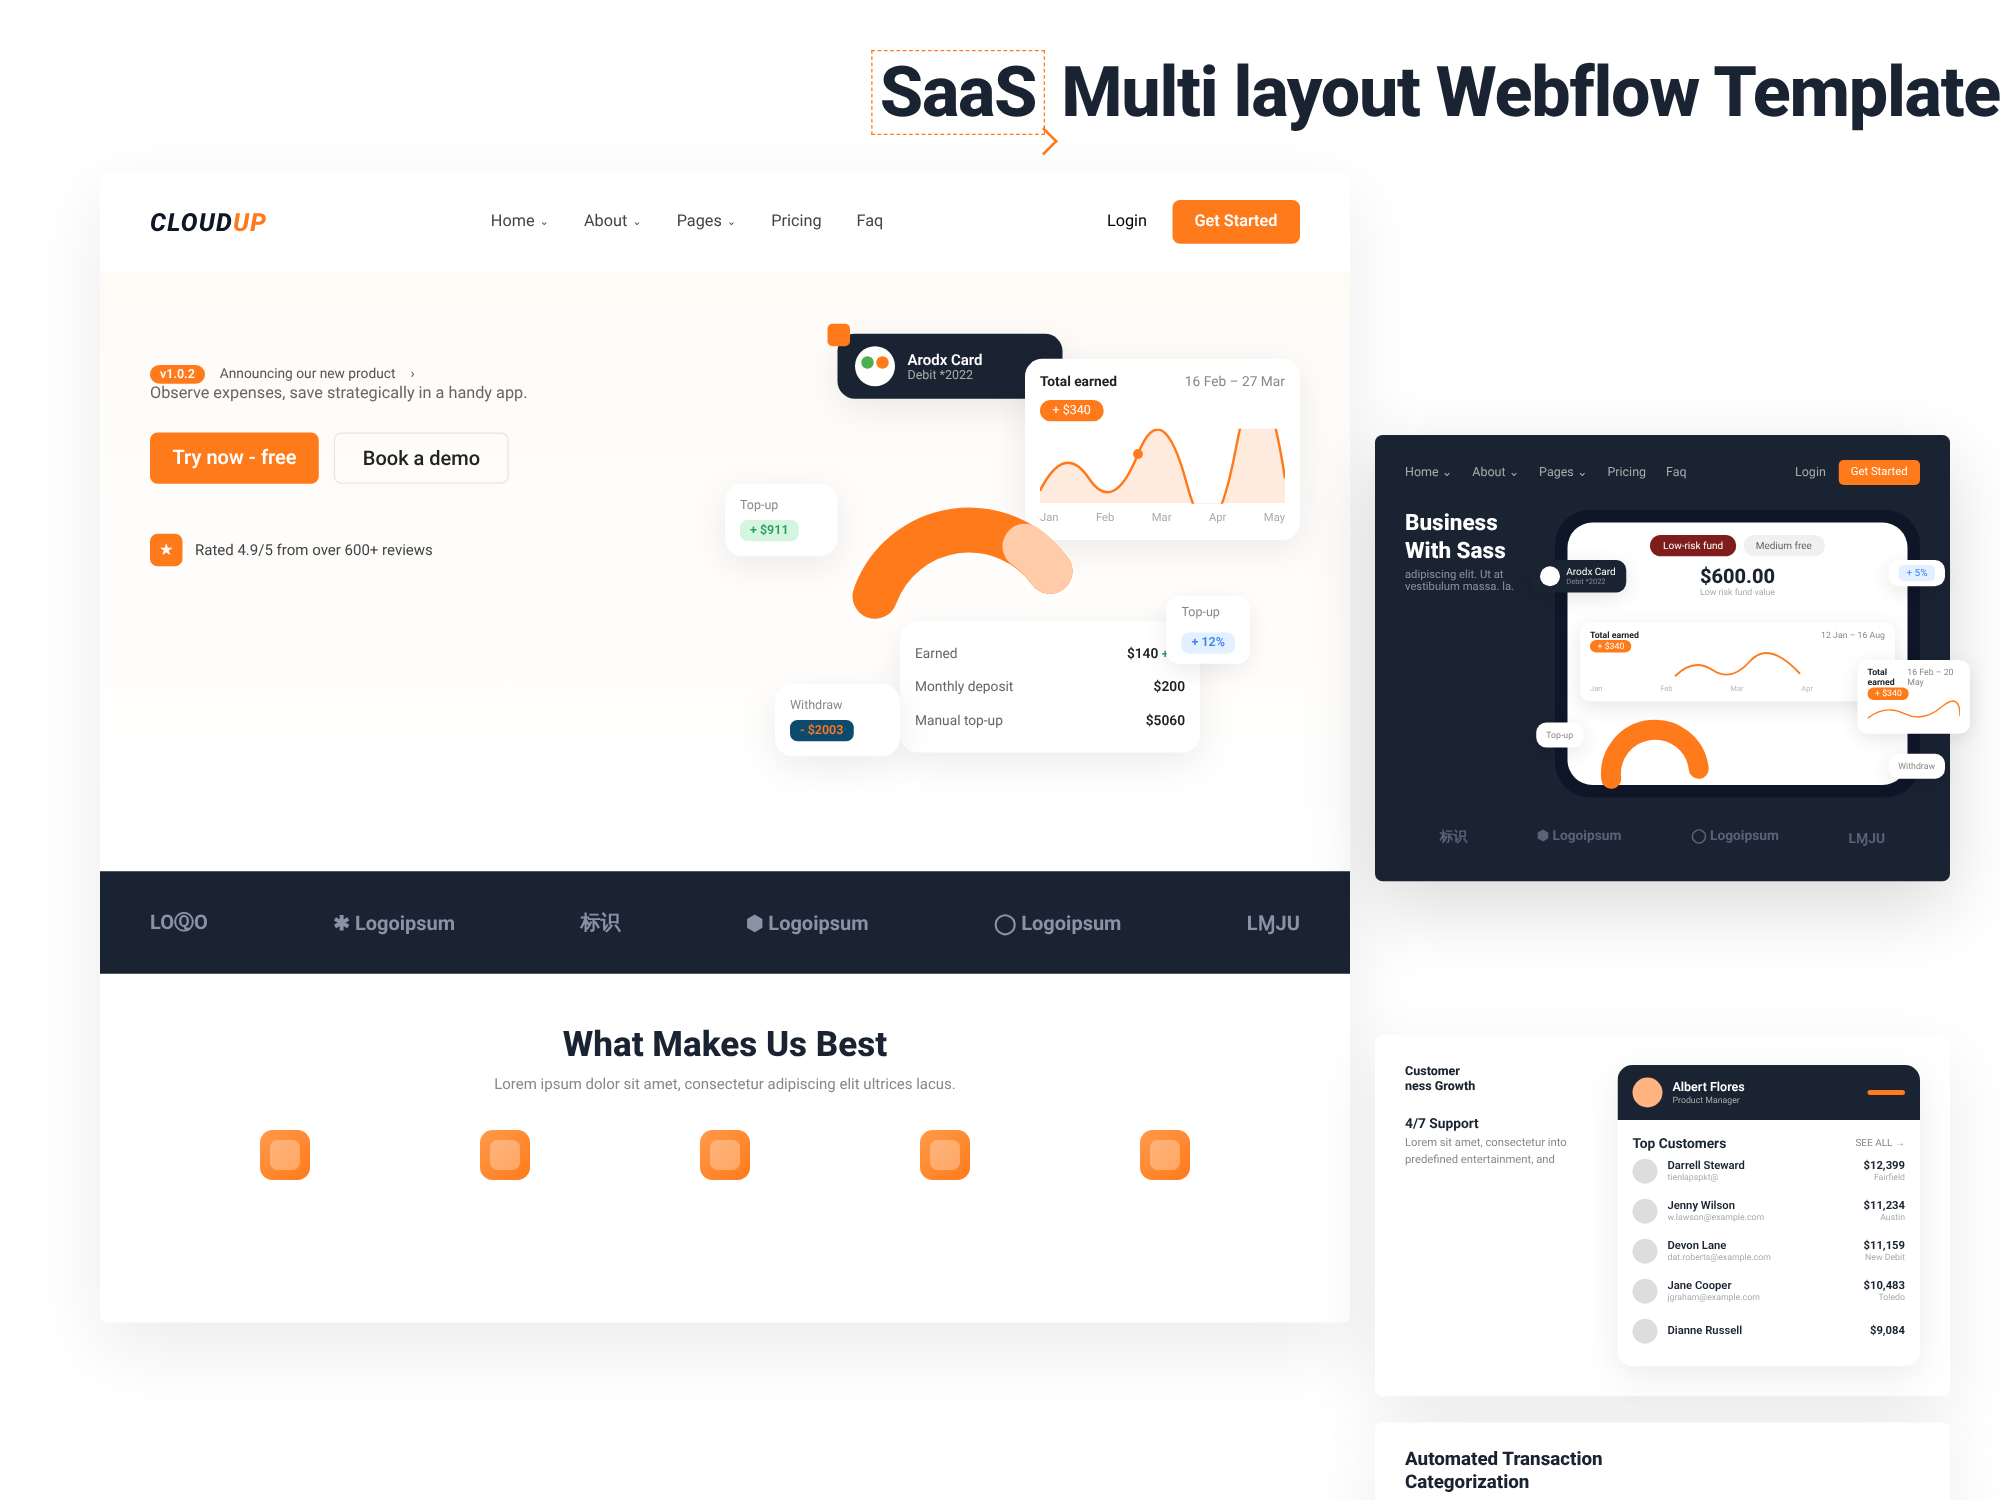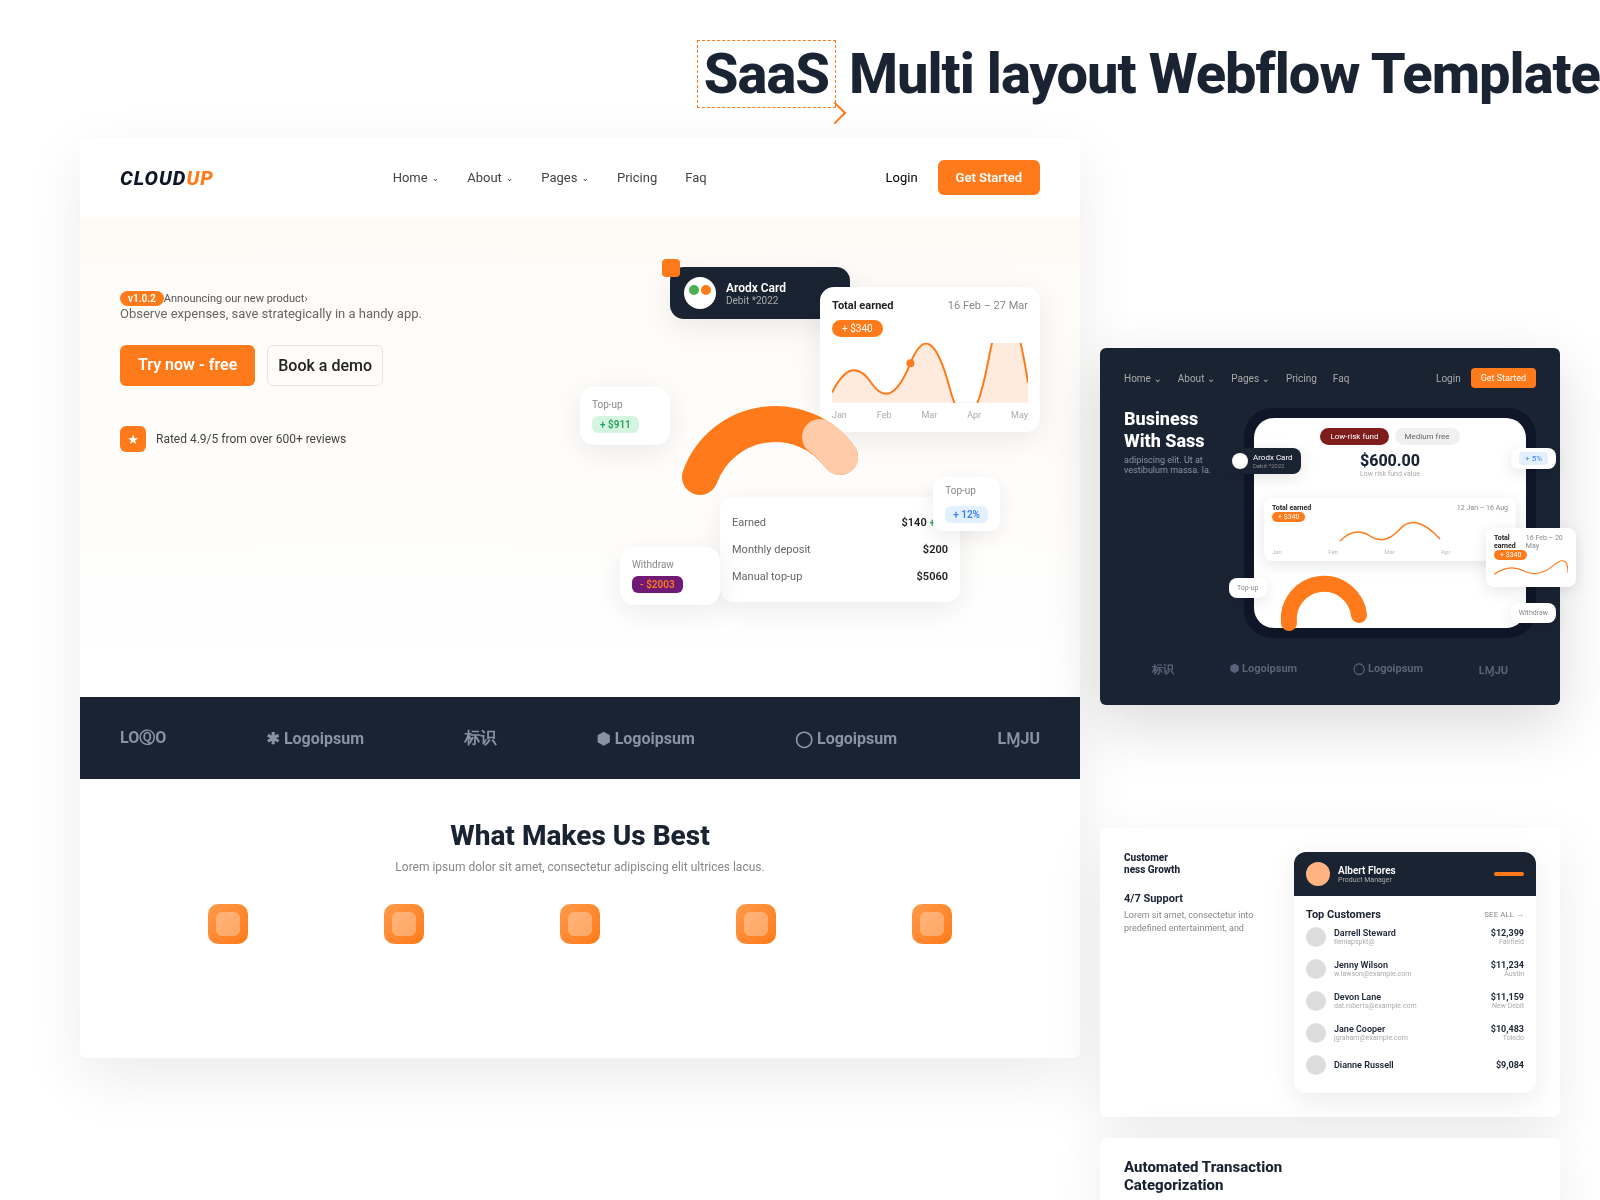--- a/index.html
+++ b/index.html
@@ -10,25 +10,25 @@
 
 .canvas{position:relative;width:1600px;height:1080px}
 .main-preview{position:absolute;left:80px;top:0;width:1000px;height:920px;background:#fff;box-shadow:0 20px 60px rgba(0,0,0,.08);border-radius:6px;overflow:hidden}
 .nav{display:flex;align-items:center;justify-content:space-between;padding:22px 40px}
 .logo{font-size:20px;font-weight:800;font-style:italic;color:#0f1628;letter-spacing:1px}
 .logo .up{color:#ff7a1a}
 .nav-links{display:flex;gap:28px;font-size:13px;color:#444}
 .nav-links span{display:flex;align-items:center;gap:4px;cursor:pointer}
 .nav-right{display:flex;align-items:center;gap:20px;font-size:13px}
 .btn-primary{background:#ff7a1a;color:#fff;padding:10px 18px;border-radius:6px;font-weight:600;cursor:pointer}
-.btn-outline{border:1px solid #e5e5e5;padding:10px 10px;border-radius:6px;color:#222;font-weight:500;cursor:pointer}
+.btn-outline{border:1px solid #e5e5e5;padding:10px 22px;border-radius:6px;color:#222;font-weight:500;cursor:pointer}
 
 .hero{display:flex;padding:50px 40px 20px;background:linear-gradient(180deg,#fefbf7,#fff)}
 .hero-left{flex:0 0 420px;padding-top:20px}
-.badge{display:inline-flex;align-items:center;gap:0;font-size:11px;color:#555}
+.badge{display:inline-flex;align-items:flex-start;gap:12px;font-size:11px;color:#555}
 .badge-pill{background:#ff7a1a;color:#fff;padding:2px 8px;border-radius:10px;font-size:10px;font-weight:600}
 .hero-title{font-size:34px;font-weight:800;color:#1a2332;line-height:1.2;margin:18px 0 8px;letter-spacing:-.5px}
 .hero-title .accent{color:#ff7a1a}
 .hero-sub{font-size:13px;color:#666;margin-bottom:24px}
 .hero-ctas{display:flex;gap:12px;margin-bottom:40px}
 .rating{display:flex;align-items:center;gap:10px;font-size:12px;color:#444}
 .rating-star{background:#ff7a1a;color:#fff;width:26px;height:26px;border-radius:6px;display:flex;align-items:center;justify-content:center;font-size:13px}
 
 .hero-right{flex:1;position:relative;height:380px}
 .card{background:#fff;border-radius:14px;box-shadow:0 8px 30px rgba(0,0,0,.08);padding:12px;position:absolute;font-size:11px}
@@ -49,21 +49,21 @@
 .topup-label{font-size:10px;color:#888;margin-bottom:6px}
 .topup-val{background:#d4f5e0;color:#2a9d5f;padding:3px 8px;border-radius:6px;font-size:10px;font-weight:600;display:inline-block}
 .arc-svg{position:absolute;left:130px;top:80px;width:200px;height:160px}
 .card-stats{left:180px;top:230px;width:240px}
 .stat-row{display:flex;justify-content:space-between;padding:7px 0;font-size:11px;color:#666;align-items:center}
 .stat-row b{color:#222;font-weight:600}
 .pct-green{color:#2a9d5f;font-size:10px;font-weight:600}
 .topup-tag{position:absolute;right:-40px;top:-20px;background:#fff;border-radius:10px;padding:8px 12px;box-shadow:0 6px 20px rgba(0,0,0,.08)}
 .topup-blue{background:#e3f0ff;color:#3b82f6;padding:3px 8px;border-radius:6px;font-size:10px;font-weight:600;display:inline-block;margin-top:4px}
 .card-withdraw{left:80px;top:280px;width:100px}
-.withdraw-val{background:#701a75;color:#ff7a1a;padding:3px 8px;border-radius:6px;font-size:10px;font-weight:600;display:inline-block}
+.withdraw-val{background:#0c4a6e;color:#ff7a1a;padding:3px 8px;border-radius:6px;font-size:10px;font-weight:600;display:inline-block}
 
 .logo-strip{background:#1a2332;padding:30px 40px;display:flex;justify-content:space-between;align-items:center;color:#8a92a6;margin-top:30px}
 .logo-item{font-size:16px;font-weight:700;display:flex;align-items:center;gap:6px}
 
 .section-title{text-align:center;font-size:28px;font-weight:800;color:#1a2332;margin-top:40px}
 .section-sub{text-align:center;font-size:12px;color:#888;margin-top:8px}
 .feature-icons{display:flex;justify-content:space-around;padding:30px 60px 10px}
 .feat-ico{width:40px;height:40px;border-radius:10px;background:linear-gradient(135deg,#ff9a4a,#ff7a1a);position:relative}
 .feat-ico::after{content:"";position:absolute;inset:8px;background:#fff;border-radius:6px;opacity:.3}
 

